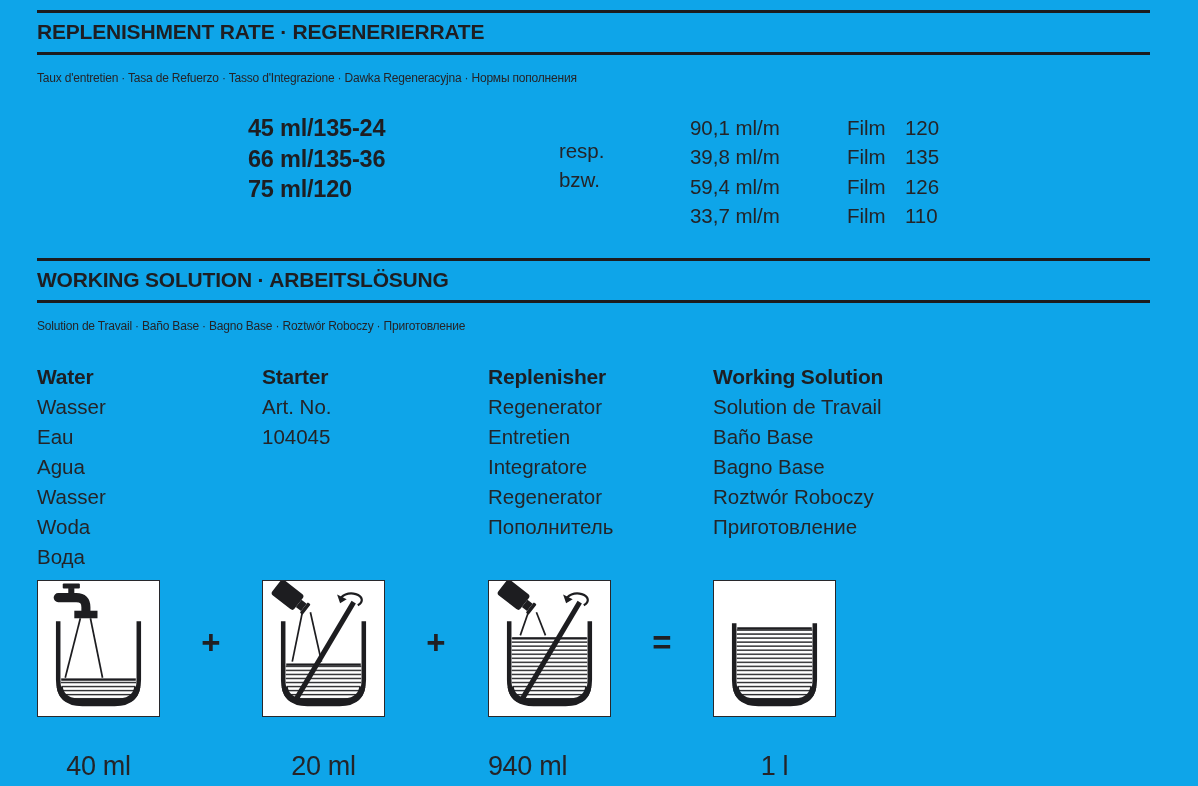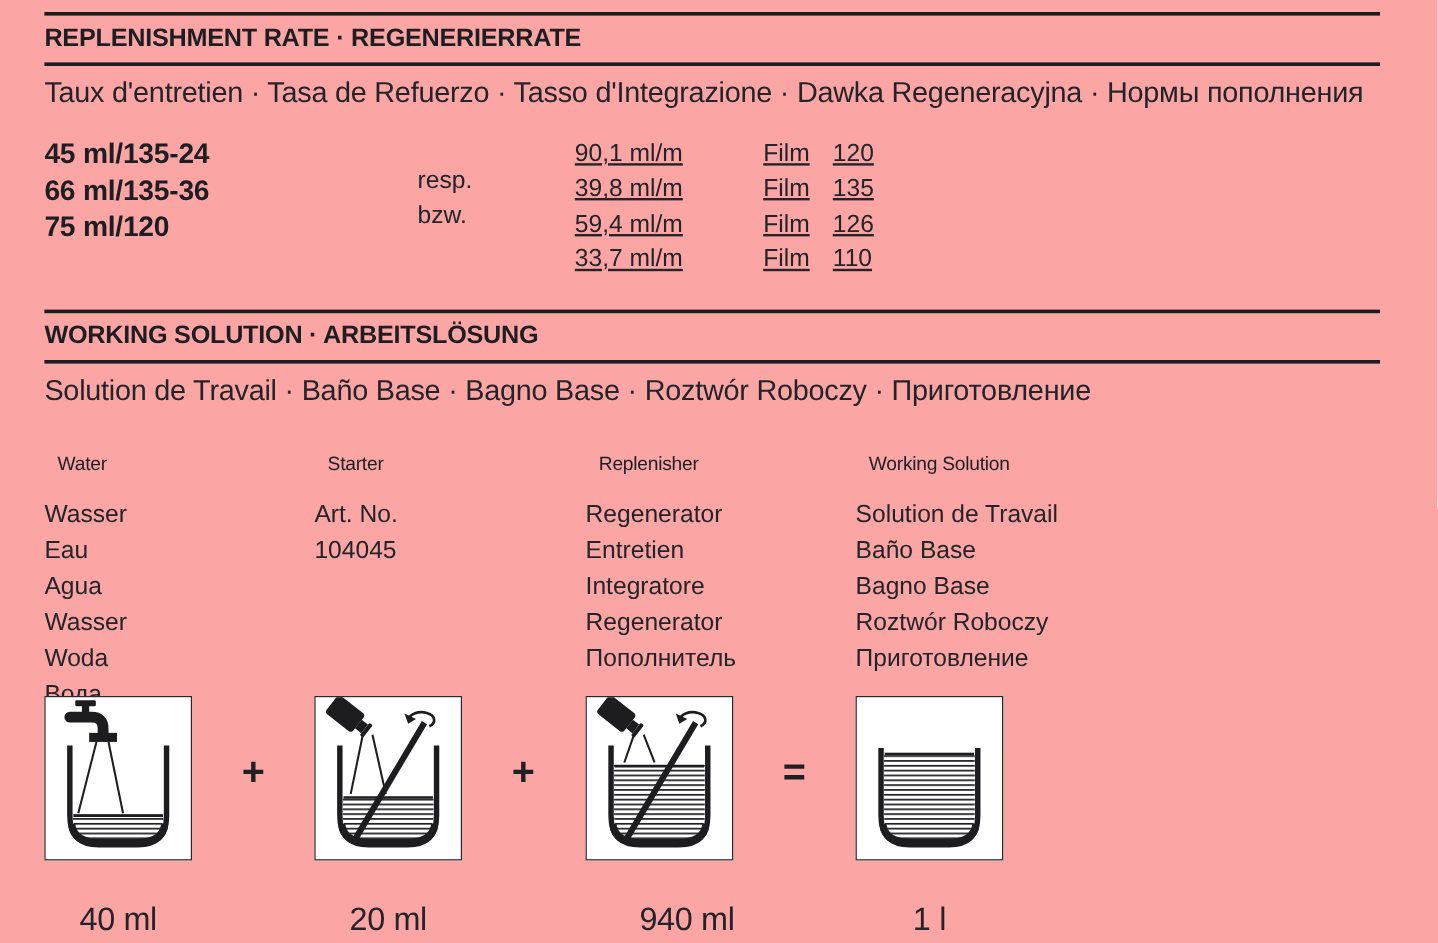--- a/index.html
+++ b/index.html
@@ -1,40 +1,40 @@
 <!DOCTYPE html>
 <html><head>
 <meta charset="utf-8">
 <style>
   html,body{margin:0;padding:0;background:#ffffff;}
-  .page{position:relative;width:1198px;height:786px;background:#fca5a5;overflow:hidden;
+  .page{position:relative;width:1198px;height:786px;background:#0ea5e9;overflow:hidden;
         font-family:"Liberation Sans","DejaVu Sans",sans-serif;color:#242428;}
   .rule{height:3px;background:#1c1c1f;}
   .band{position:absolute;left:37px;width:1113px;}
   #sec1{top:10px;}
   #sec2{top:258px;}
   .sec-title{margin:7px 0 8px;font-size:21px;line-height:24px;font-weight:700;letter-spacing:-0.2px;color:#1e1e22;}
-  .translations{margin:10px 0 0;font-size:24px;line-height:26px;letter-spacing:-0.2px;}
-  .rep-grid{display:flex;margin-top:22px;}
+  .translations{margin:10px 0 0;font-size:12px;line-height:26px;letter-spacing:-0.2px;}
+  .rep-grid{display:flex;margin-top:22px;justify-content:center;}
   .rates{width:275px;font-size:23.5px;font-weight:700;line-height:30.5px;letter-spacing:-0.2px;color:#1e1e22;}
   .resp-col{width:131px;font-size:20.5px;line-height:29px;padding-top:23px;margin-left:36px;}
-  .film-table{font-size:20.5px;text-decoration:underline;}
+  .film-table{font-size:20.5px;}
   .film-row{display:grid;grid-template-columns:157px 58px auto;line-height:29.3px;}
   .cols{position:absolute;left:37px;top:362px;width:1113px;display:grid;grid-template-columns:225px 226px 225px auto;}
-  .col-h{font-size:16px;font-weight:400;line-height:30px;margin:11px;letter-spacing:-0.2px;color:#1e1e22;}
+  .col-h{font-size:21px;font-weight:700;line-height:30px;margin:0;letter-spacing:-0.2px;color:#1e1e22;}
   .col-item{font-size:20.5px;line-height:30px;}
   .icons-row{position:absolute;left:37px;top:580px;width:1113px;height:137px;}
   .icon-box{position:absolute;top:0;width:123px;height:137px;border:1.6px solid #28282c;box-sizing:border-box;background:#fff;}
   .icon-box svg{display:block;width:100%;height:100%;}
   .b1{left:0}.b2{left:225px}.b3{left:451px}.b4{left:676px}
   .op{position:absolute;top:44px;width:44px;text-align:center;font-size:33px;font-weight:700;color:#202024;}
   .op1{left:152px}.op2{left:377px}.op3{left:603px}
   .amounts{position:absolute;left:37px;top:722px;width:1113px;height:40px;margin-top:29px;}
   .amount{position:absolute;width:123px;text-align:center;font-size:27px;letter-spacing:-0.3px;}
-  .a1{left:0}.a2{left:225px}.a3{left:474px}.a4{left:676px}
+  .a1{left:0}.a2{left:225px}.a3{left:429px}.a4{left:676px}
 </style>
 </head>
 <body>
 
 <div class="page">
 
   <section class="band" id="sec1">
     <div class="rule"></div>
     <h1 class="sec-title">REPLENISHMENT RATE · REGENERIERRATE</h1>
     <div class="rule"></div>

